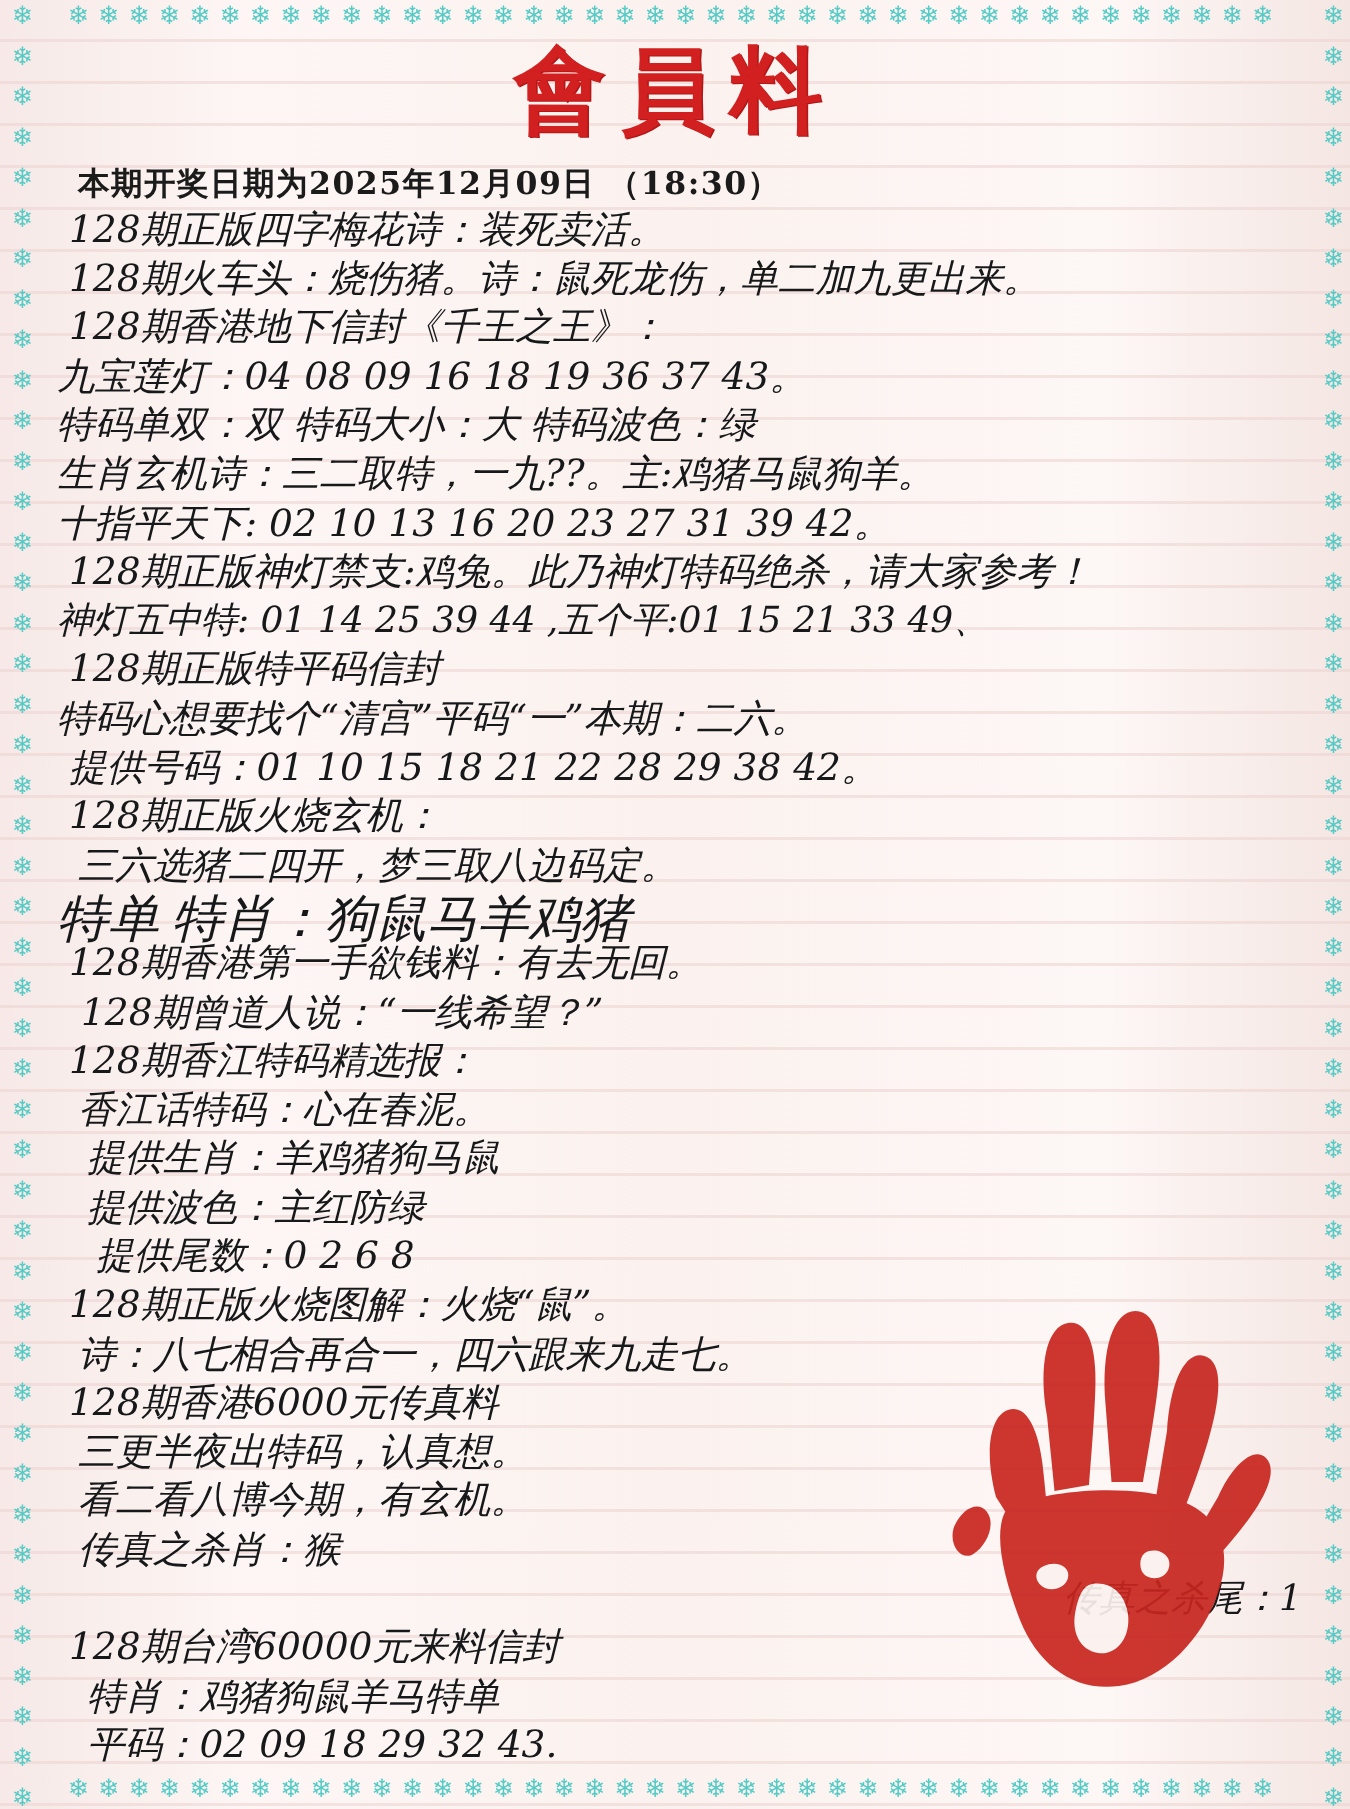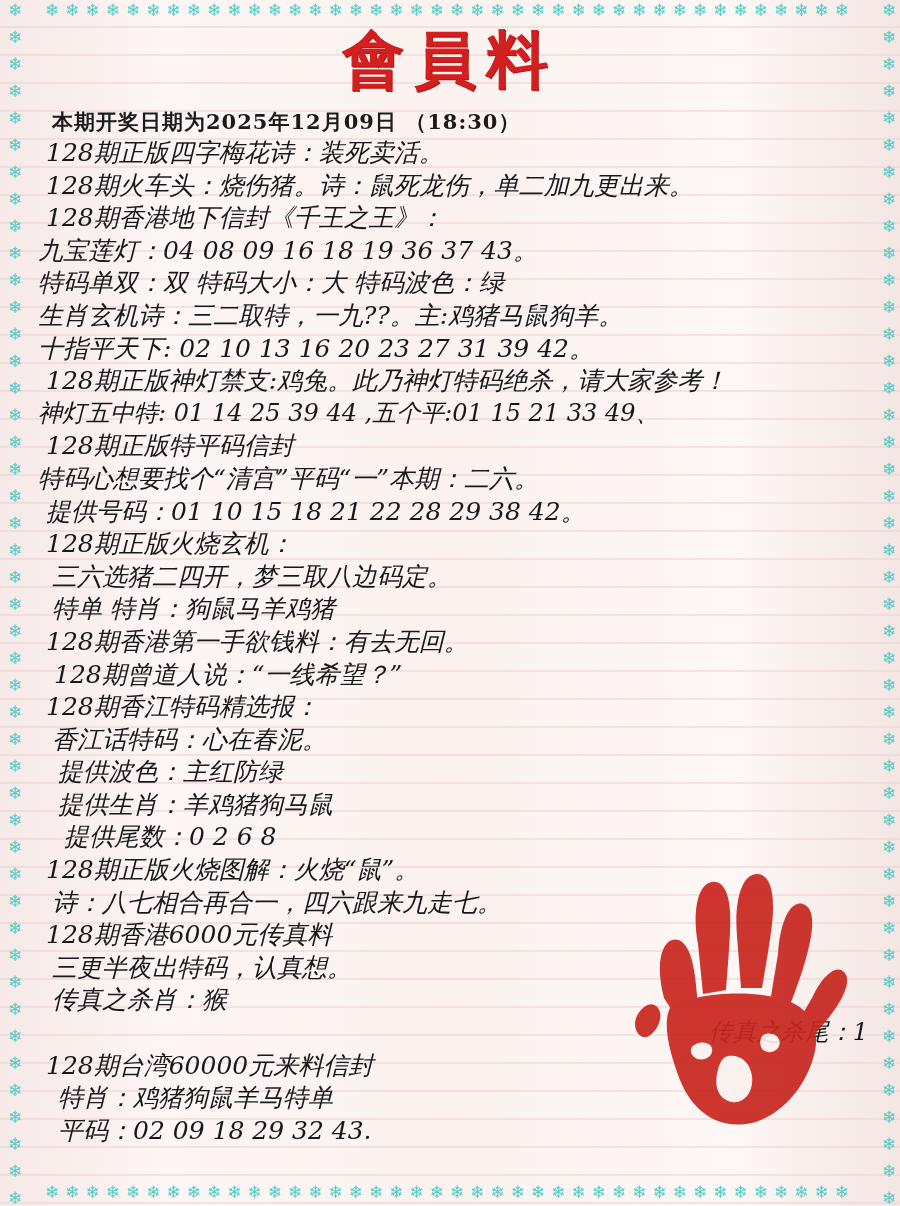--- a/index.html
+++ b/index.html
@@ -148,32 +148,33 @@
         <div class="line" style="font-size: 25px; margin-left: 0px; height: 32.6px;">特码单双：双 特码大小：大 特码波色：绿</div>
         <div class="line" style="font-size: 25px; margin-left: 0px; height: 32.6px;">生肖玄机诗：三二取特，一九??。主:鸡猪马鼠狗羊。</div>
         <div class="line" style="font-size: 25px; margin-left: 0px; height: 32.6px;">十指平天下: 02 10 13 16 20 23 27 31 39 42。</div>
         <div class="line" style="font-size: 25px; margin-left: 8px; height: 32.6px;">128期正版神灯禁支:鸡兔。此乃神灯特码绝杀，请大家参考！</div>
         <div class="line" style="font-size: 24px; margin-left: 0px; height: 32.6px;">神灯五中特: 01 14 25 39 44 ,五个平:01 15 21 33 49、</div>
         <div class="line" style="font-size: 25px; margin-left: 8px; height: 32.6px;">128期正版特平码信封</div>
         <div class="line" style="font-size: 25px; margin-left: 0px; height: 32.6px;">特码心想要找个“清宫”平码“一”本期：二六。</div>
         <div class="line" style="font-size: 25px; margin-left: 8px; height: 32.6px;">提供号码：01 10 15 18 21 22 28 29 38 42。</div>
         <div class="line" style="font-size: 25px; margin-left: 8px; height: 32.6px;">128期正版火烧玄机：</div>
         <div class="line" style="font-size: 25px; margin-left: 14px; height: 32.6px;">三六选猪二四开，梦三取八边码定。</div>
-        <div class="line" style="font-size: 25px; margin-left: 14px; height: 32.6px;">特单 特肖：狗鼠马羊鸡猪</div>
+        <div class="line" style="font-size: 34px; height: 32.6px; font-family: Liberation Serif, serif;">特单 特肖：狗鼠马羊鸡猪</div>
         <div class="line" style="font-size: 25px; margin-left: 8px; height: 32.6px;">128期香港第一手欲钱料：有去无回。</div>
         <div class="line" style="font-size: 25px; margin-left: 16px; height: 32.6px;">128期曾道人说：“一线希望？”</div>
         <div class="line" style="font-size: 25px; margin-left: 8px; height: 32.6px;">128期香江特码精选报：</div>
         <div class="line" style="font-size: 25px; margin-left: 14px; height: 32.6px;">香江话特码：心在春泥。</div>
+        <div class="line" style="font-size: 25px; margin-left: 20px; height: 32.6px;">提供生肖：羊鸡猪狗马鼠</div>
         <div class="line" style="font-size: 25px; margin-left: 20px; height: 32.6px;">提供波色：主红防绿</div>
-        <div class="line" style="font-size: 25px; margin-left: 20px; height: 32.6px;">提供生肖：羊鸡猪狗马鼠</div>
         <div class="line" style="font-size: 25px; margin-left: 26px; height: 32.6px;">提供尾数：0 2 6 8</div>
         <div class="line" style="font-size: 25px; margin-left: 8px; height: 32.6px;">128期正版火烧图解：火烧“鼠”。</div>
         <div class="line" style="font-size: 25px; margin-left: 14px; height: 32.6px;">诗：八七相合再合一，四六跟来九走七。</div>
         <div class="line" style="font-size: 25px; margin-left: 8px; height: 32.6px;">128期香港6000元传真料</div>
         <div class="line" style="font-size: 25px; margin-left: 14px; height: 32.6px;">三更半夜出特码，认真想。</div>
+        <div class="line" style="font-size: 25px; margin-left: 14px; height: 32.6px;">看二看八博今期，有玄机。</div>
         <div class="line" style="font-size: 25px; margin-left: 14px; height: 32.6px;">传真之杀肖：猴</div>
         <div class="line" style="font-size: 24px; margin-left: 14px; height: 32.6px; text-align: right;">传真之杀尾：1</div>
         <div class="line" style="font-size: 25px; margin-left: 8px; height: 32.6px;">128期台湾60000元来料信封</div>
         <div class="line" style="font-size: 25px; margin-left: 20px; height: 32.6px;">特肖：鸡猪狗鼠羊马特单</div>
         <div class="line" style="font-size: 25px; margin-left: 20px; height: 32.6px;">平码：02 09 18 29 32 43.</div>
       </div>
   </div>
 
   <svg class="handprint" viewBox="0 0 260 300">
     <g fill="#c8261f">

